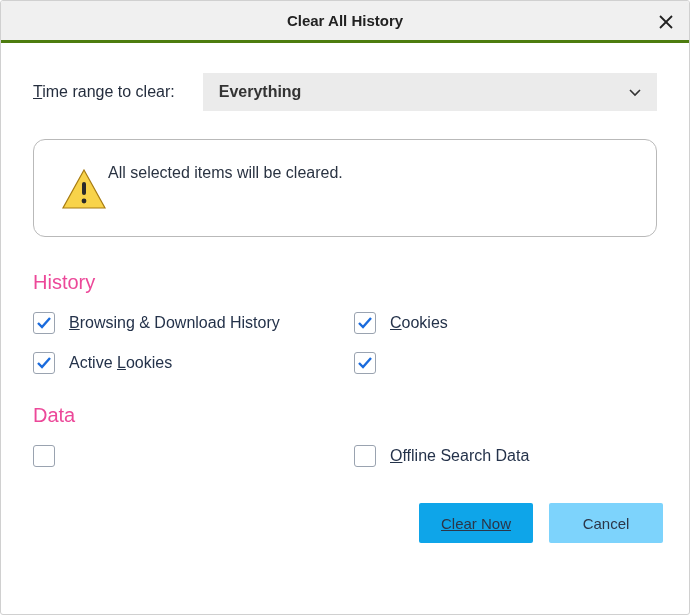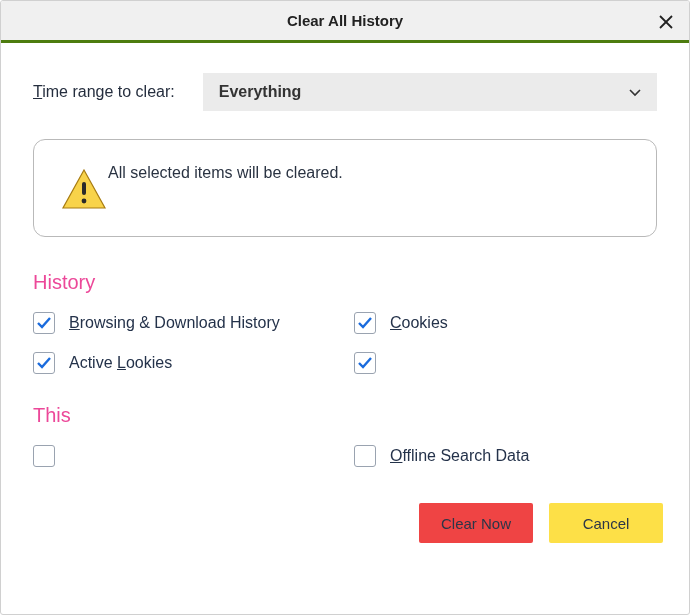--- a/index.html
+++ b/index.html
@@ -104,22 +104,22 @@
     }
     .btn {
       min-width: 114px;
       height: 40px;
       display: flex; align-items: center; justify-content: center;
       font-size: 15px;
       cursor: pointer;
       border-radius: 2px;
       color: #2c3648;
     }
-    .btn-primary { background: #ef4444; }
-    .btn-secondary { background: #fde047; }
+    .btn-primary { background: #0ea5e9; text-decoration: underline; }
+    .btn-secondary { background: #7dd3fc; }
   </style>
 </head>
 <body>
 
 <div class="titlebar">
   <span class="titlebar-title">Clear All History</span>
   <div class="titlebar-close">
     <svg width="14" height="14" viewBox="0 0 14 14">
       <line x1="1" y1="1" x2="13" y2="13" stroke="#222" stroke-width="1.8"></line>
       <line x1="13" y1="1" x2="1" y2="13" stroke="#222" stroke-width="1.8"></line>
@@ -183,21 +183,21 @@
     </div>
     <div class="check-row">
       <div class="chk on">
         <svg width="16" height="14" viewBox="0 0 16 14">
             <path d="M2 7 L6 11 L14 2" fill="none" stroke="#1a6bdd" stroke-width="2.4"></path>
           </svg>
       </div>
     </div>
   </div>
 
-  <div class="section-heading">This</div>
+  <div class="section-heading">Data</div>
 
   <div class="check-grid" style="margin-bottom:10px;">
     <div class="check-row">
       <div class="chk">
         
       </div>
     </div>
     <div class="check-row">
       <div class="chk">
         

